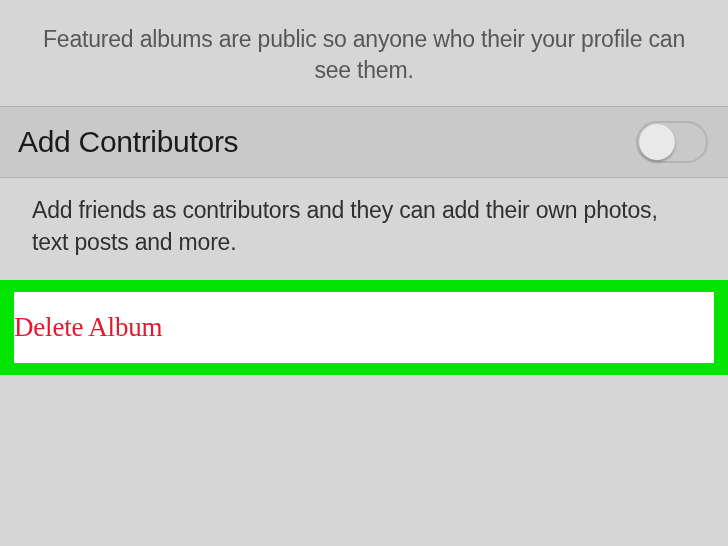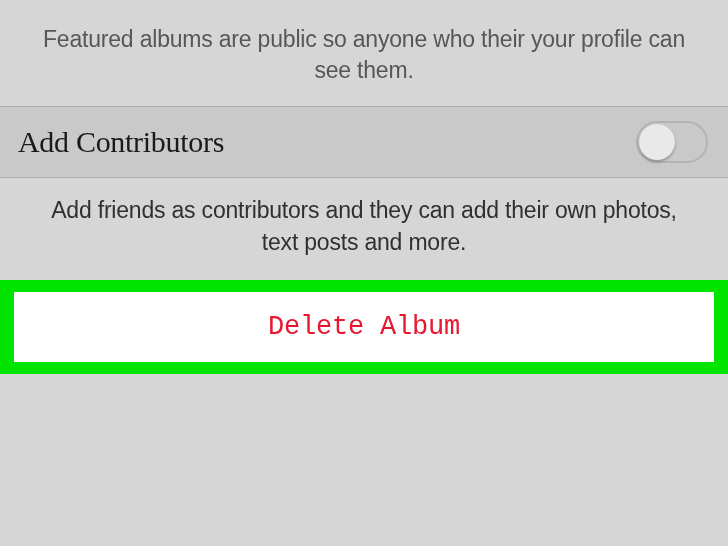--- a/index.html
+++ b/index.html
@@ -28,21 +28,20 @@
       border-bottom: 1px solid #b0b0b0;
       display: flex;
       align-items: center;
       justify-content: space-between;
       padding: 14px 20px 14px 18px;
     }
     .row-label {
       font-size: 30px;
       color: #1a1a1a;
       letter-spacing: -0.3px;
-      font-family: Liberation Serif, serif;
     }
     .toggle-switch {
       width: 72px;
       height: 42px;
       border-radius: 21px;
       background: #c9c9c9;
       border: 2px solid #b3b3b3;
       position: relative;
       cursor: pointer;
     }
@@ -51,40 +50,39 @@
       left: 1px;
       top: 1px;
       width: 36px;
       height: 36px;
       border-radius: 50%;
       background: #e9e9e9;
       box-shadow: 0 2px 3px rgba(0,0,0,0.25), 0 0 1px rgba(0,0,0,0.1);
     }
     .contributors-description {
       padding: 16px 32px 22px 32px;
-      text-align: center;
       font-size: 23px;
       color: #303030;
       line-height: 1.4;
       letter-spacing: -0.2px;
     }
     .highlight-wrapper {
       background: #00e400;
       padding: 12px 14px;
       margin: 0;
     }
     .delete-button {
       width: 100%;
       background: #ffffff;
       border: none;
       padding: 20px 0;
-      text-align: center;
+      text-align: left;
       font-size: 27px;
       color: #e6172e;
-      font-family: Liberation Mono, monospace;
+      font-family: Liberation Serif, serif;
       cursor: pointer;
       letter-spacing: -0.2px;
     }
   </style>
 </head>
 <body>
 
 <div class="featured-description">Featured albums are public so anyone who their your profile can see them.</div>
 
 <div class="section-row">

